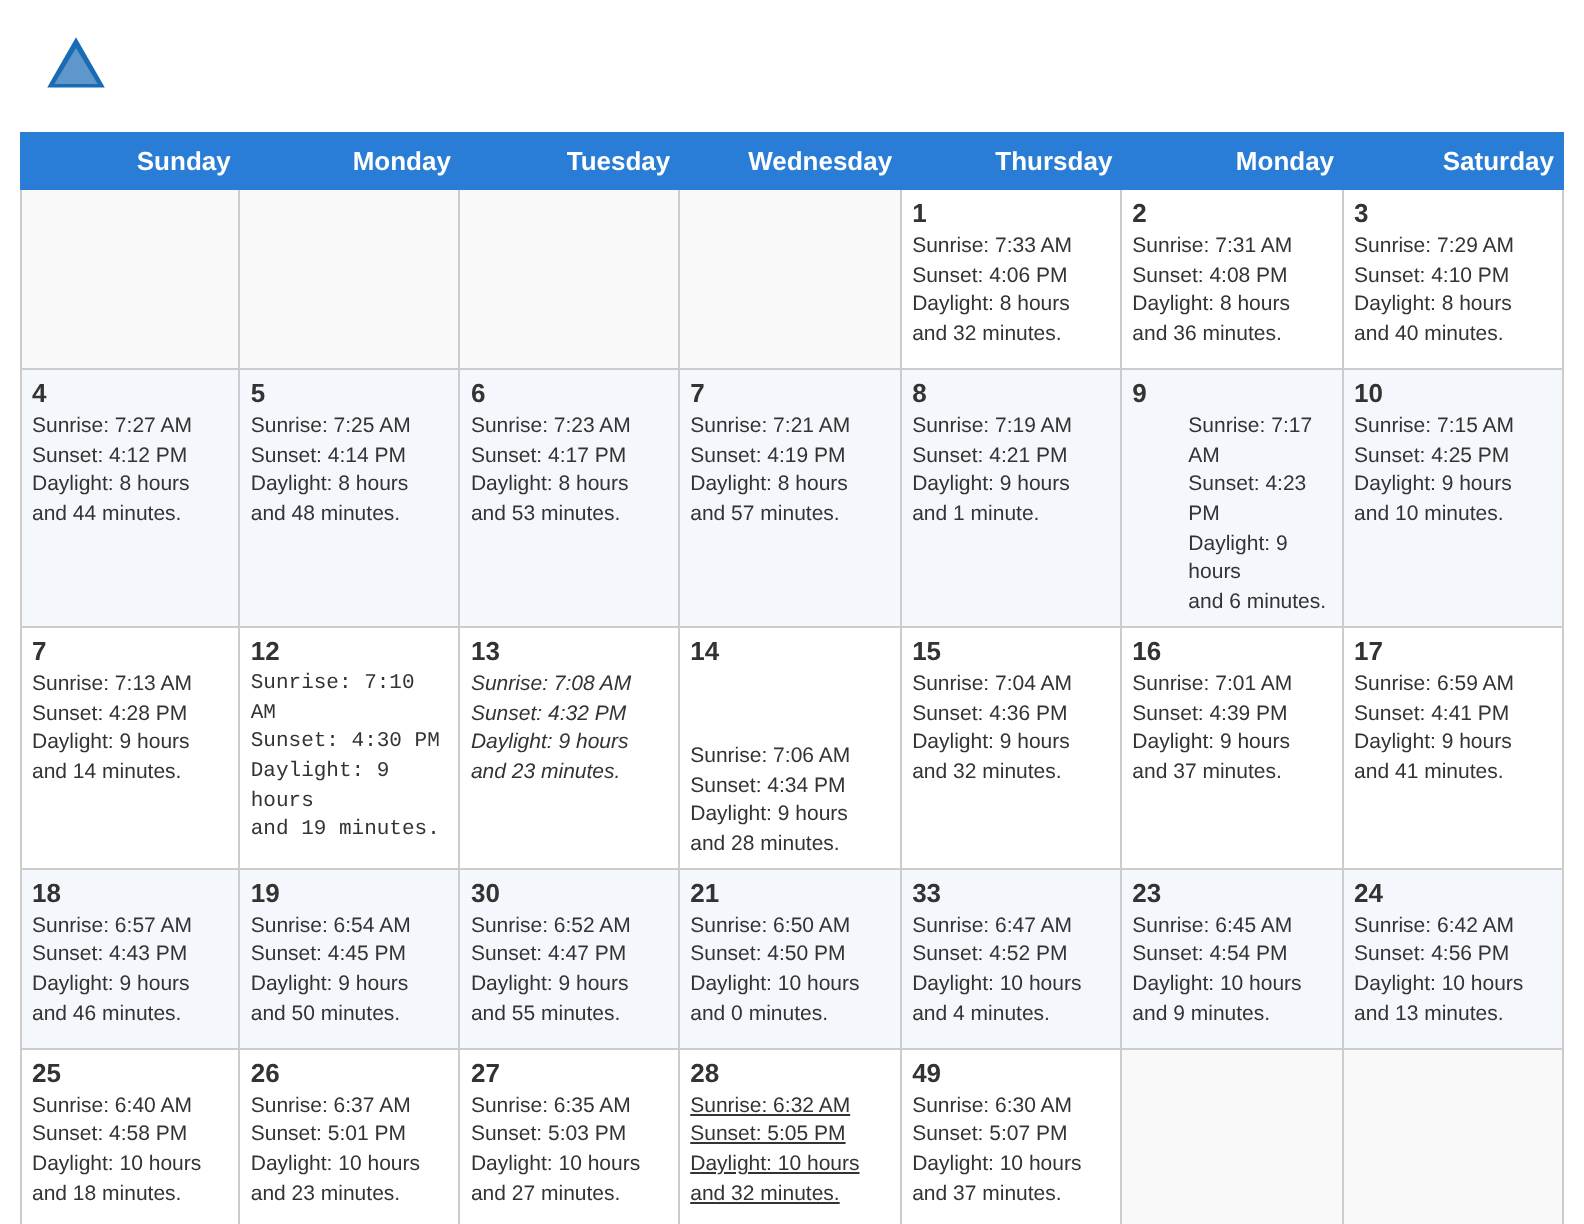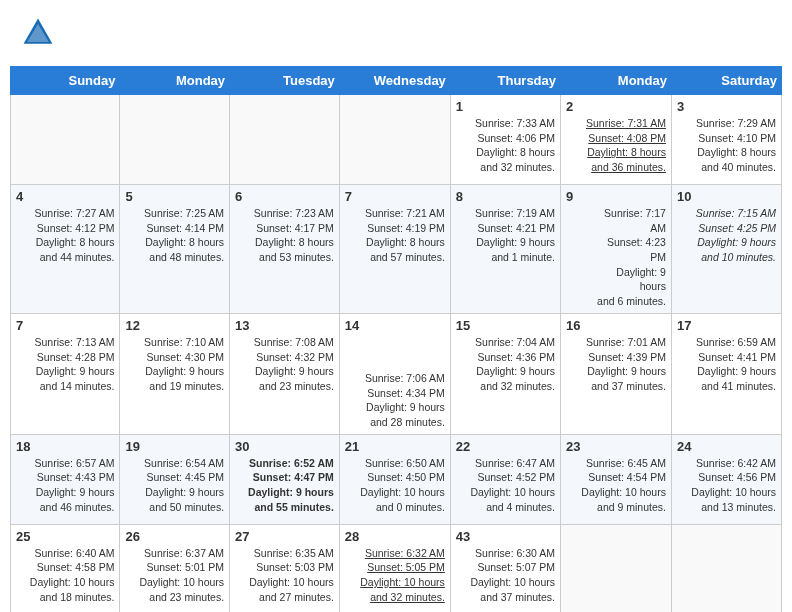--- a/index.html
+++ b/index.html
@@ -72,21 +72,20 @@
       font-size: 13px;
       font-weight: bold;
       color: #333;
       display: block;
       margin-bottom: 2px;
     }
     .day-info {
       color: #333;
       font-size: 10.5px;
       line-height: 1.4;
-      text-align: right;
     }
     .empty {
       background: #f9f9f9;
     }
     tbody tr:nth-child(odd) td {
       background: #fff;
     }
     tbody tr:nth-child(even) td {
       background: #f4f7fb;
     }
@@ -132,21 +131,21 @@
         <td class="empty"></td>
         <td>
           <span class="day-num">1</span>
           <div class="day-info" style="white-space: pre-line;">Sunrise: 7:33 AM
 Sunset: 4:06 PM
 Daylight: 8 hours
 and 32 minutes.</div>
         </td>
         <td>
           <span class="day-num">2</span>
-          <div class="day-info" style="white-space: pre-line; text-decoration: underline;">Sunrise: 7:31 AM
+          <div class="day-info" style="white-space: pre-line;">Sunrise: 7:31 AM
 Sunset: 4:08 PM
 Daylight: 8 hours
 and 36 minutes.</div>
         </td>
         <td>
           <span class="day-num">3</span>
           <div class="day-info" style="white-space: pre-line;">Sunrise: 7:29 AM
 Sunset: 4:10 PM
 Daylight: 8 hours
 and 40 minutes.</div>
@@ -190,44 +189,44 @@
         </td>
         <td>
           <span class="day-num">9</span>
           <div class="day-info" style="white-space: pre-line; margin-left: 28px;">Sunrise: 7:17 AM
 Sunset: 4:23 PM
 Daylight: 9 hours
 and 6 minutes.</div>
         </td>
         <td>
           <span class="day-num">10</span>
-          <div class="day-info" style="white-space: pre-line; font-style: italic;">Sunrise: 7:15 AM
+          <div class="day-info" style="white-space: pre-line;">Sunrise: 7:15 AM
 Sunset: 4:25 PM
 Daylight: 9 hours
 and 10 minutes.</div>
         </td>
       </tr>
       <tr>
         <td>
           <span class="day-num">7</span>
           <div class="day-info" style="white-space: pre-line;">Sunrise: 7:13 AM
 Sunset: 4:28 PM
 Daylight: 9 hours
 and 14 minutes.</div>
         </td>
         <td>
           <span class="day-num">12</span>
-          <div class="day-info" style="white-space: pre-line;">Sunrise: 7:10 AM
+          <div class="day-info" style="white-space: pre-line; font-family: Liberation Mono, monospace;">Sunrise: 7:10 AM
 Sunset: 4:30 PM
 Daylight: 9 hours
 and 19 minutes.</div>
         </td>
         <td>
           <span class="day-num">13</span>
-          <div class="day-info" style="white-space: pre-line;">Sunrise: 7:08 AM
+          <div class="day-info" style="white-space: pre-line; font-style: italic;">Sunrise: 7:08 AM
 Sunset: 4:32 PM
 Daylight: 9 hours
 and 23 minutes.</div>
         </td>
         <td>
           <span class="day-num">14</span>
           <div class="day-info" style="white-space: pre-line; margin-top: 38px;">Sunrise: 7:06 AM
 Sunset: 4:34 PM
 Daylight: 9 hours
 and 28 minutes.</div>
@@ -264,34 +263,34 @@
         </td>
         <td>
           <span class="day-num">19</span>
           <div class="day-info" style="white-space: pre-line;">Sunrise: 6:54 AM
 Sunset: 4:45 PM
 Daylight: 9 hours
 and 50 minutes.</div>
         </td>
         <td>
           <span class="day-num">30</span>
-          <div class="day-info" style="white-space: pre-line; font-weight: bold;">Sunrise: 6:52 AM
+          <div class="day-info" style="white-space: pre-line;">Sunrise: 6:52 AM
 Sunset: 4:47 PM
 Daylight: 9 hours
 and 55 minutes.</div>
         </td>
         <td>
           <span class="day-num">21</span>
           <div class="day-info" style="white-space: pre-line;">Sunrise: 6:50 AM
 Sunset: 4:50 PM
 Daylight: 10 hours
 and 0 minutes.</div>
         </td>
         <td>
-          <span class="day-num">22</span>
+          <span class="day-num">33</span>
           <div class="day-info" style="white-space: pre-line;">Sunrise: 6:47 AM
 Sunset: 4:52 PM
 Daylight: 10 hours
 and 4 minutes.</div>
         </td>
         <td>
           <span class="day-num">23</span>
           <div class="day-info" style="white-space: pre-line;">Sunrise: 6:45 AM
 Sunset: 4:54 PM
 Daylight: 10 hours
@@ -328,21 +327,21 @@
 and 27 minutes.</div>
         </td>
         <td>
           <span class="day-num">28</span>
           <div class="day-info" style="white-space: pre-line; text-decoration: underline;">Sunrise: 6:32 AM
 Sunset: 5:05 PM
 Daylight: 10 hours
 and 32 minutes.</div>
         </td>
         <td>
-          <span class="day-num">43</span>
+          <span class="day-num">49</span>
           <div class="day-info" style="white-space: pre-line;">Sunrise: 6:30 AM
 Sunset: 5:07 PM
 Daylight: 10 hours
 and 37 minutes.</div>
         </td>
         <td class="empty"></td>
         <td class="empty"></td>
       </tr>
     </tbody>
 </table>

